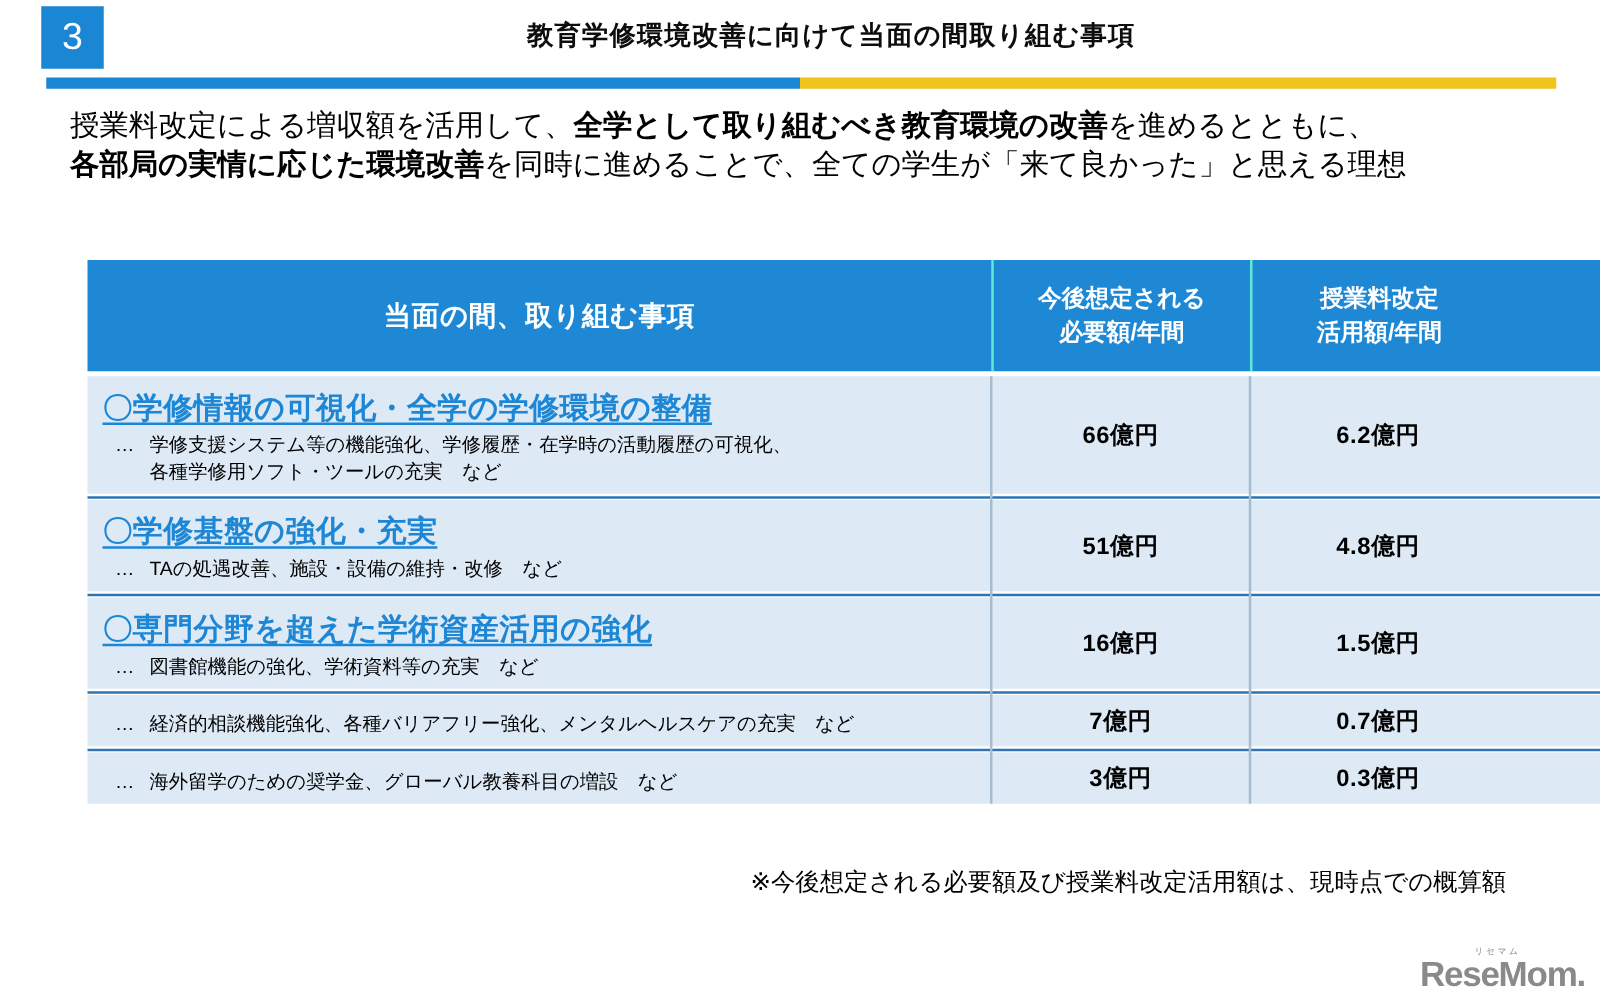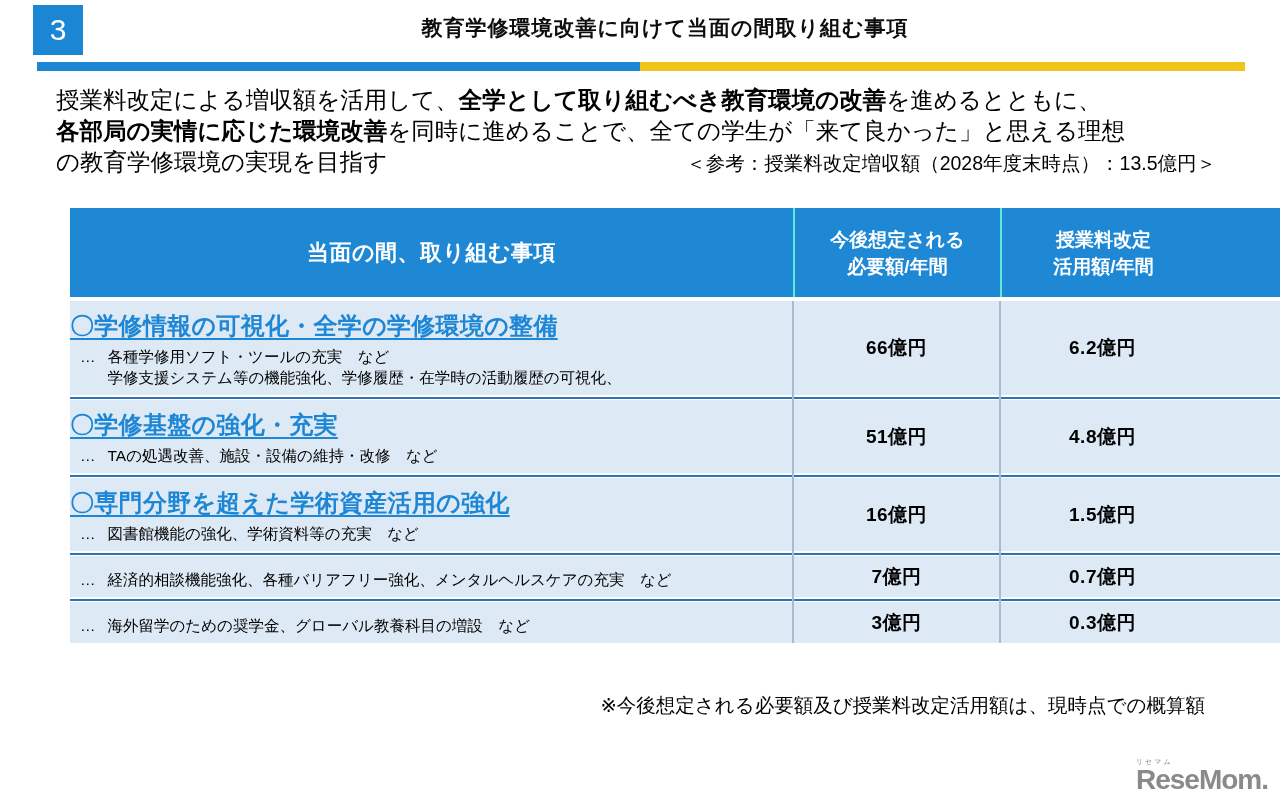--- a/index.html
+++ b/index.html
@@ -47,21 +47,21 @@
   .th-num  { font-size:19px; line-height:27px; border-left:2px solid #5eead4; }
 
   .tbody { position:relative; margin-top:4px; }
   .vline { position:absolute; top:0; bottom:0; width:2px; background:#a6bcd0; z-index:2; }
   .vline-1 { left:722px; }
   .vline-2 { left:929px; }
 
   .row { display:grid; grid-template-columns:723px 207px 205px; background:#dde9f4; }
   .row-sep { height:2px; background:#2e74b5; margin:2px 0 1px; }
 
-  .cell-main { padding:9px 8px 7px 0; }
+  .cell-main { padding:9px 8px 7px 12px; }
   .row-title {
     font-size:24px; font-weight:bold; color:#1d87d6;
     text-decoration:underline; text-decoration-thickness:2px; text-underline-offset:4px;
     letter-spacing:0.3px; white-space:nowrap;
   }
   .row-detail {
     display:flex; gap:12px; font-size:15.5px; line-height:21px;
     margin-top:4px; padding-left:10px; color:#000;
   }
   .row-detail .txt { max-width:640px; }
@@ -70,45 +70,41 @@
     font-size:19px; font-weight:bold; color:#000; letter-spacing:0.5px;
   }
 
   
   .footnote {
     position:absolute; top:692px; left:0; width:1205px; text-align:right;
     font-size:19.5px; color:#000;
   }
 
   
-  .logo { position:absolute; right:12px; top:758px; color:#8a8a8a; text-align:left; line-height:1; }
+  .logo { position:absolute; right:12px; top:758px; color:#8a8a8a; text-align:center; line-height:1; }
   .logo-ruby { display:block; font-size:7px; letter-spacing:2px; margin:0 8px 1px 0; }
   .logo-text { font-size:28px; font-weight:bold; letter-spacing:-1px; }
 </style>
 </head>
 <body>
 
 <div class="canvas">
 
   <div class="page-num">
     <span>3</span>
   </div>
   <div class="slide-title">教育学修環境改善に向けて当面の間取り組む事項</div>
   <div class="rule">
     <div class="rule-blue"></div>
     <div class="rule-yellow"></div>
   </div>
 
   <div class="intro">
     <div><span>授業料改定による増収額を活用して、</span><b>全学として取り組むべき教育環境の改善</b><span>を進めるとともに、</span></div>
     <div><b>各部局の実情に応じた環境改善</b><span>を同時に進めることで、全ての学生が「来て良かった」と思える理想</span></div>
-    <div class="intro-line3">
-      <span>の教育学修環境の実現を目指す</span>
-      <span class="ref">＜参考：授業料改定増収額（2028年度末時点）：13.5億円＞</span>
-    </div>
   </div>
 
   <div class="tbl">
     <div class="thead">
       <div class="th th-main">当面の間、取り組む事項</div>
       <div class="th th-num">
         <div>今後想定される</div>
         <div>必要額/年間</div>
       </div>
       <div class="th th-num">
@@ -120,22 +116,22 @@
     <div class="tbody">
       <div class="vline vline-1"></div>
       <div class="vline vline-2"></div>
 
       <div class="row">
         <div class="cell-main">
           <div class="row-title">〇学修情報の可視化・全学の学修環境の整備</div>
           <div class="row-detail">
             <span>…</span>
             <span class="txt">
+              <div>学修支援システム等の機能強化、学修履歴・在学時の活動履歴の可視化、</div>
               <div>各種学修用ソフト・ツールの充実　など</div>
-              <div>学修支援システム等の機能強化、学修履歴・在学時の活動履歴の可視化、</div>
             </span>
           </div>
         </div>
         <div class="amount">66億円</div>
         <div class="amount">6.2億円</div>
       </div>
       <div class="row-sep"></div>
 
       <div class="row">
         <div class="cell-main">

